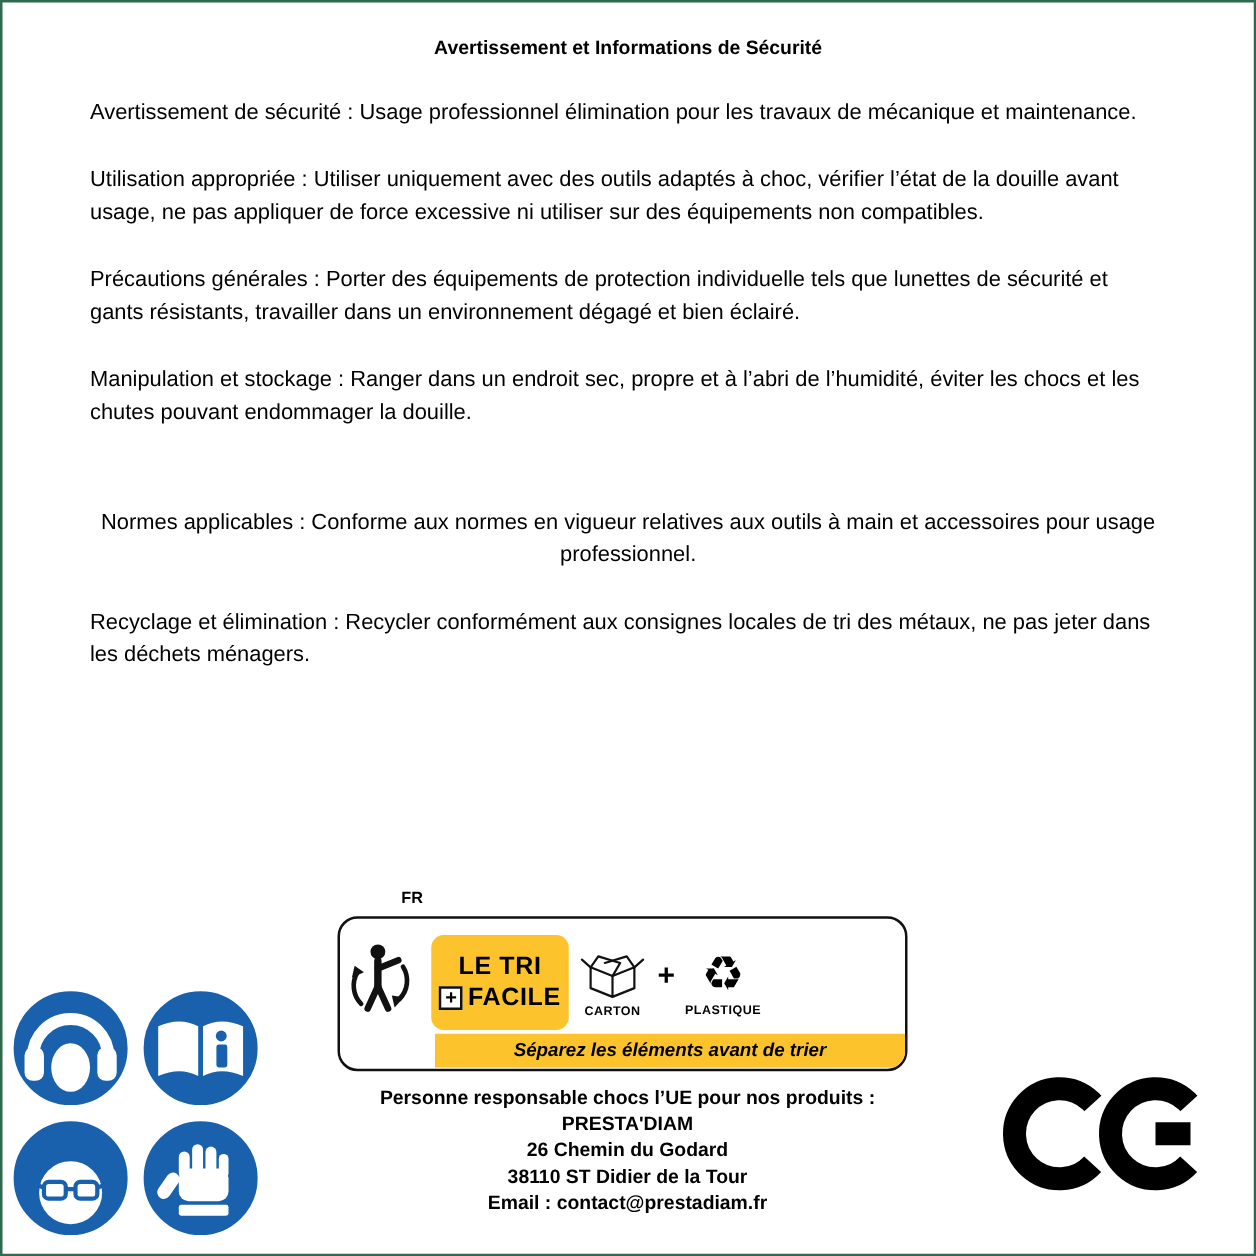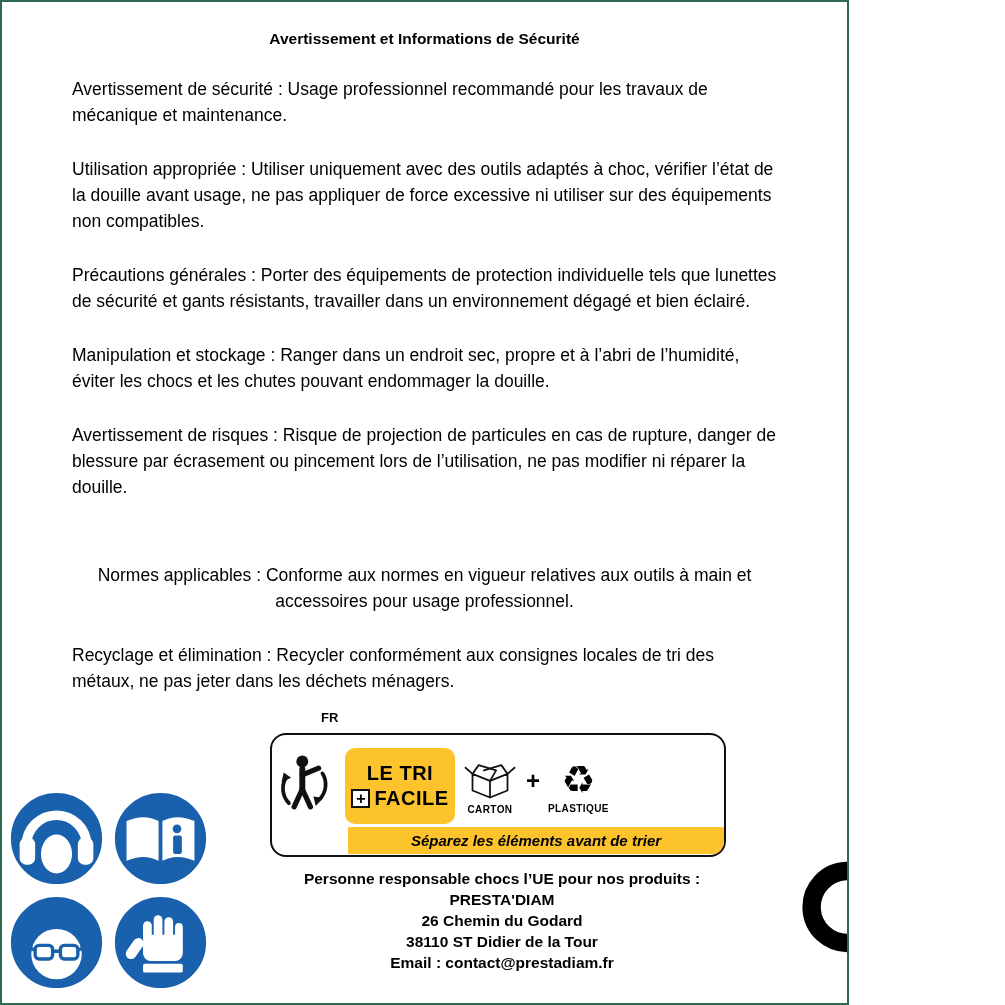--- a/index.html
+++ b/index.html
@@ -1,19 +1,19 @@
 <!DOCTYPE html>
 <html lang="fr" style="--page-border: #2d6a4f; --safety-blue: #1961ac; --tri-yellow: #fdc32d;"><head>
 <meta charset="utf-8">
 <style>
   * { box-sizing: border-box; }
   body { margin: 0; background: #fff; }
   .page {
     position: relative;
-    width: 849px; height: 1005px;
+    width: 1005px; height: 1005px;
     border: 2px solid var(--page-border, #2d6a4f);
     background: #fff;
     color: #000;
     font-family: "Liberation Sans", "DejaVu Sans", sans-serif;
     overflow: hidden;
   }
   .title { margin: 28px 0 0; text-align: center; font-size: 15.5px; font-weight: bold; }
   .content { padding: 0 70px; }
   .content p { margin: 28px 0 0; font-size: 17.5px; line-height: 26px; }
   .content p.gap { margin-top: 62px; text-align: center; }
@@ -71,25 +71,24 @@
   .ce { position: absolute; left: 800px; top: 850px; width: 168px; height: 110px; }
 </style>
 </head>
 <body>
 
 <div class="page">
 
   <h1 class="title">Avertissement et Informations de Sécurité</h1>
 
   <div class="content">
-    <p>Avertissement de sécurité : Usage professionnel recommandé pour les travaux de mécanique et maintenance.</p>
+    <p>Avertissement de sécurité : Usage professionnel élimination pour les travaux de mécanique et maintenance.</p>
     <p>Utilisation appropriée : Utiliser uniquement avec des outils adaptés à choc, vérifier l’état de la douille avant usage, ne pas appliquer de force excessive ni utiliser sur des équipements non compatibles.</p>
     <p>Précautions générales : Porter des équipements de protection individuelle tels que lunettes de sécurité et gants résistants, travailler dans un environnement dégagé et bien éclairé.</p>
     <p>Manipulation et stockage : Ranger dans un endroit sec, propre et à l’abri de l’humidité, éviter les chocs et les chutes pouvant endommager la douille.</p>
-    <p>Avertissement de risques : Risque de projection de particules en cas de rupture, danger de blessure par écrasement ou pincement lors de l’utilisation, ne pas modifier ni réparer la douille.</p>
     <p class="gap">Normes applicables : Conforme aux normes en vigueur relatives aux outils à main et accessoires pour usage professionnel.</p>
     <p>Recyclage et élimination : Recycler conformément aux consignes locales de tri des métaux, ne pas jeter dans les déchets ménagers.</p>
   </div>
 
   <div class="icons-grid">
     <svg class="m-icon" viewBox="0 0 100 100">
       <circle class="bg" cx="50" cy="50" r="48" stroke="#fff" stroke-width="2"></circle>
       <ellipse cx="50" cy="66" rx="16" ry="20" fill="#fff"></ellipse>
       <path d="M19,57 A31,31 0 0 1 81,57" fill="none" stroke="#fff" stroke-width="10"></path>
       <rect x="12" y="49" width="16" height="28" rx="7" fill="#fff"></rect>

